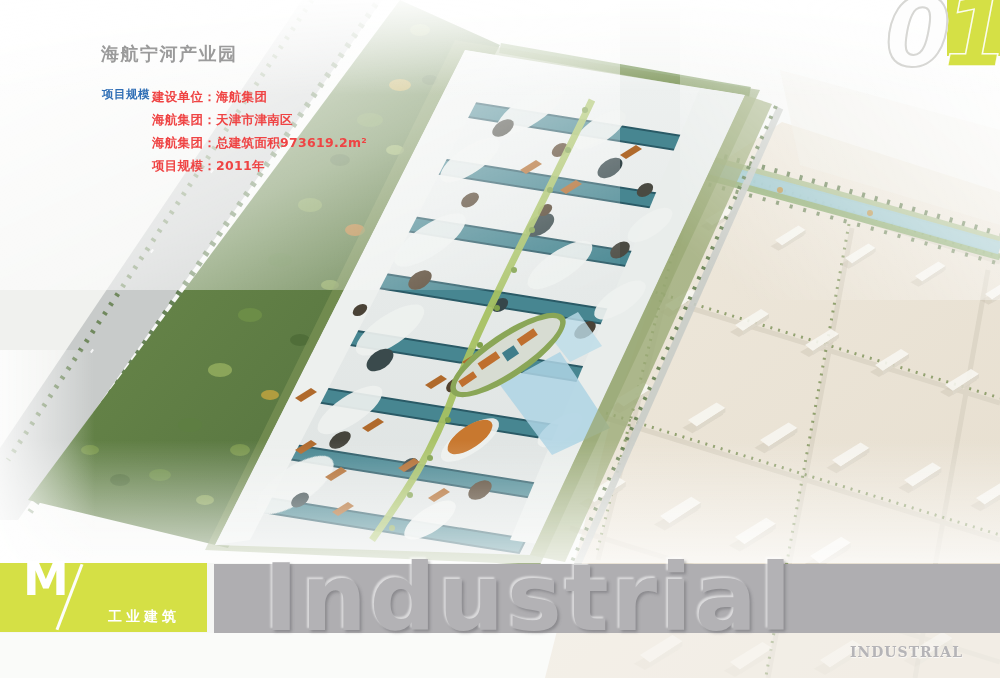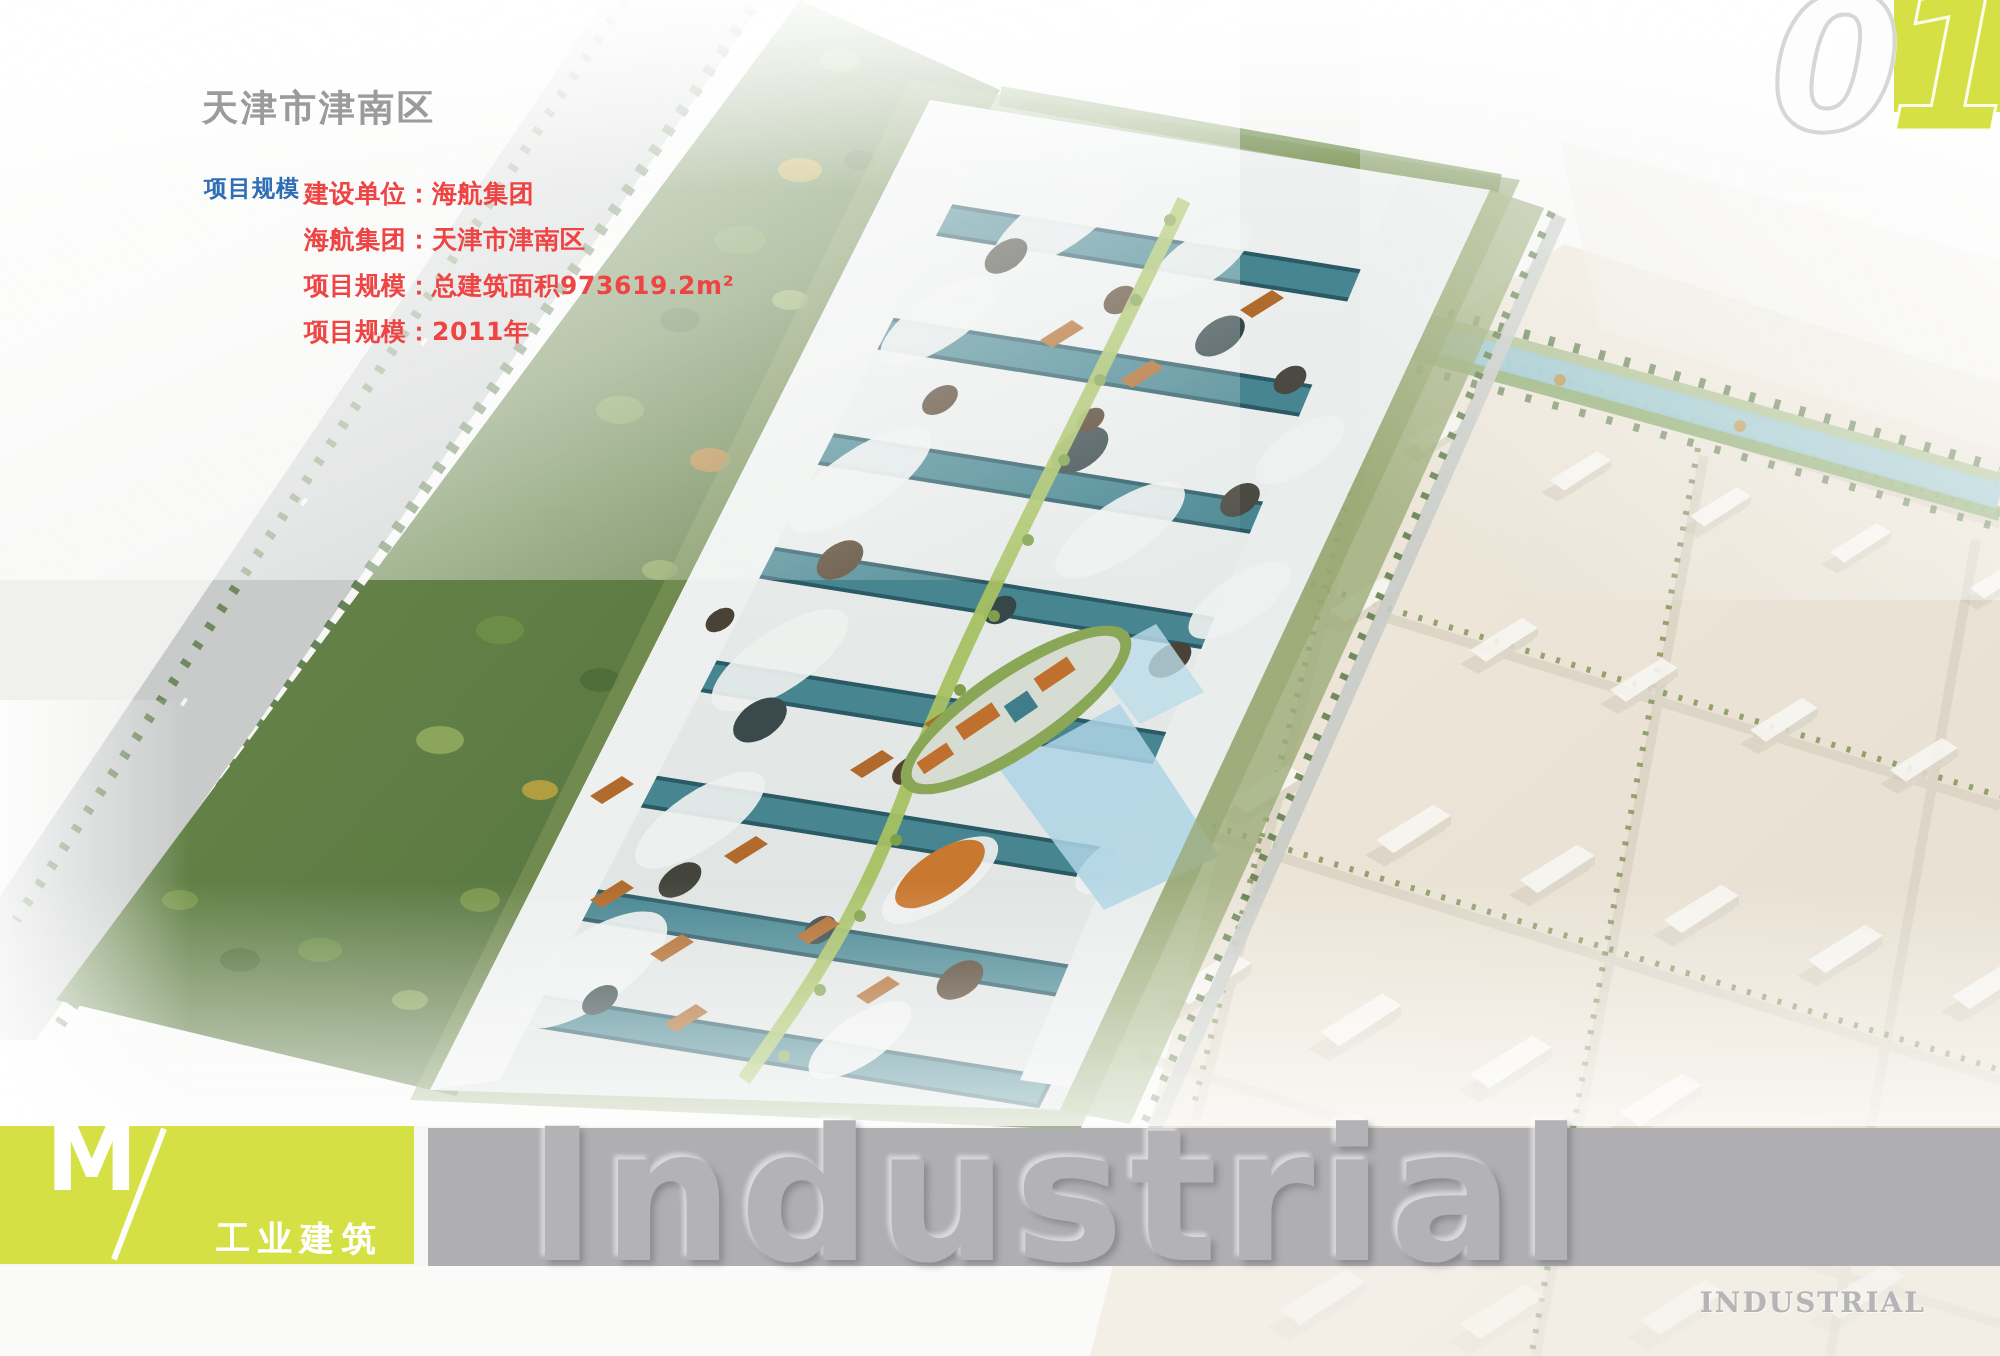--- a/index.html
+++ b/index.html
@@ -45,21 +45,21 @@
   .block-yellow{position:absolute;left:0;top:563px;width:207px;height:69px;background:#d5e045;z-index:6;}
   .logo-m{
     position:absolute;left:23px;top:556px;font-size:46px;line-height:1;font-weight:bold;
     color:#ffffff;z-index:7;
   }
   .logo-slash{
     position:absolute;left:68px;top:562px;width:3px;height:70px;background:#fdfdfa;
     transform:rotate(21deg);z-index:7;
   }
   .category{
-    position:absolute;left:108px;top:608px;font-size:17px;font-weight:bold;color:#ffffff;
+    position:absolute;left:108px;top:608px;font-size:14px;font-weight:bold;color:#ffffff;
     letter-spacing:4px;white-space:nowrap;z-index:7;
   }
   .block-gray{position:absolute;left:214px;top:564px;width:786px;height:69px;background:#afaeb1;z-index:6;}
   .watermark{
     position:absolute;left:264px;top:553px;font-size:92px;line-height:1.0;font-weight:bold;
     color:#b3b2b5;letter-spacing:3px;white-space:nowrap;z-index:7;
     text-shadow:-2px -2px 2px rgba(255,255,255,0.55), 2px 2px 3px rgba(82,82,88,0.38);
   }
   .corner-label{
     position:absolute;right:37px;top:644px;font-family:"DejaVu Serif","Liberation Serif",serif;
@@ -334,28 +334,28 @@
     <g>
       <rect x="0" y="0" width="620" height="290" fill="url(#mTL)"></rect>
       <rect x="680" y="0" width="320" height="300" fill="url(#mTR)"></rect>
       <rect x="0" y="0" width="1000" height="95" fill="url(#mTop)"></rect>
       <rect x="0" y="440" width="1000" height="123" fill="url(#mB)"></rect>
       <rect x="0" y="350" width="95" height="240" fill="url(#mL)"></rect>
       <rect x="0" y="633" width="1000" height="45" fill="#ffffff" opacity="0.45"></rect>
     </g>
   </svg>
 
-  <div class="title">天津市津南区</div>
+  <div class="title">海航宁河产业园</div>
 
   <div class="info">
     <div class="info-label">项目规模</div>
     <div class="info-lines">
       <div class="info-line">建设单位：海航集团</div>
       <div class="info-line">海航集团：天津市津南区</div>
-      <div class="info-line">项目规模：总建筑面积973619.2m²</div>
+      <div class="info-line">海航集团：总建筑面积973619.2m²</div>
       <div class="info-line">项目规模：2011年</div>
     </div>
   </div>
 
   <div class="yellow-sq"></div>
   <div class="pagenum"><span class="digit-0">0</span><span class="digit-1">1</span></div>
 
   <div class="block-gray"></div>
   <div class="watermark">Industrial</div>
   <div class="block-yellow"></div>

